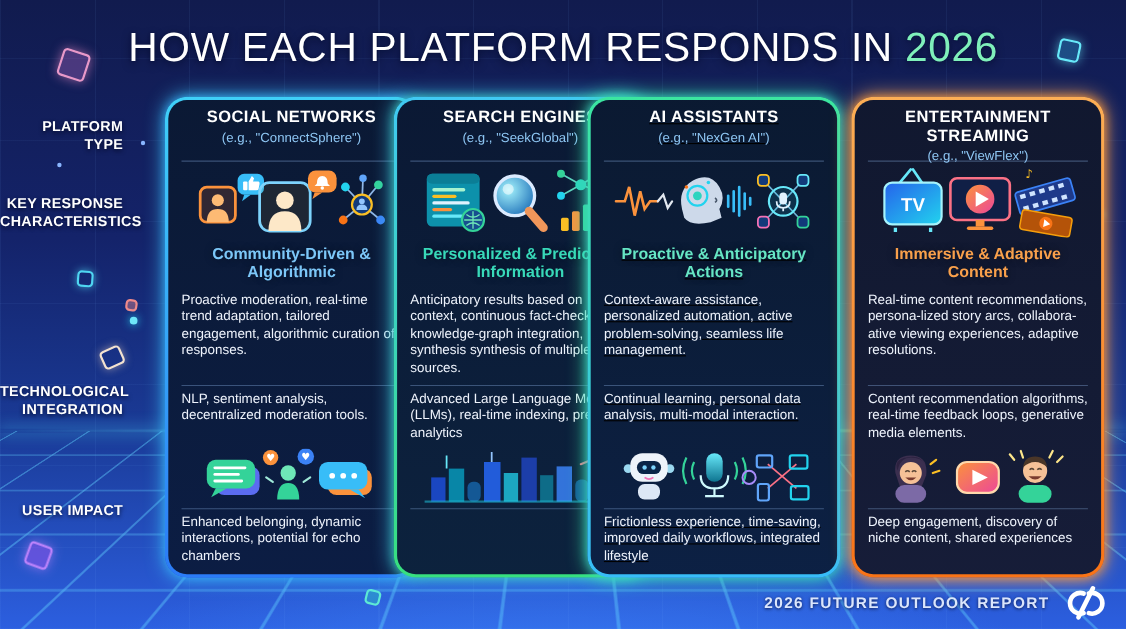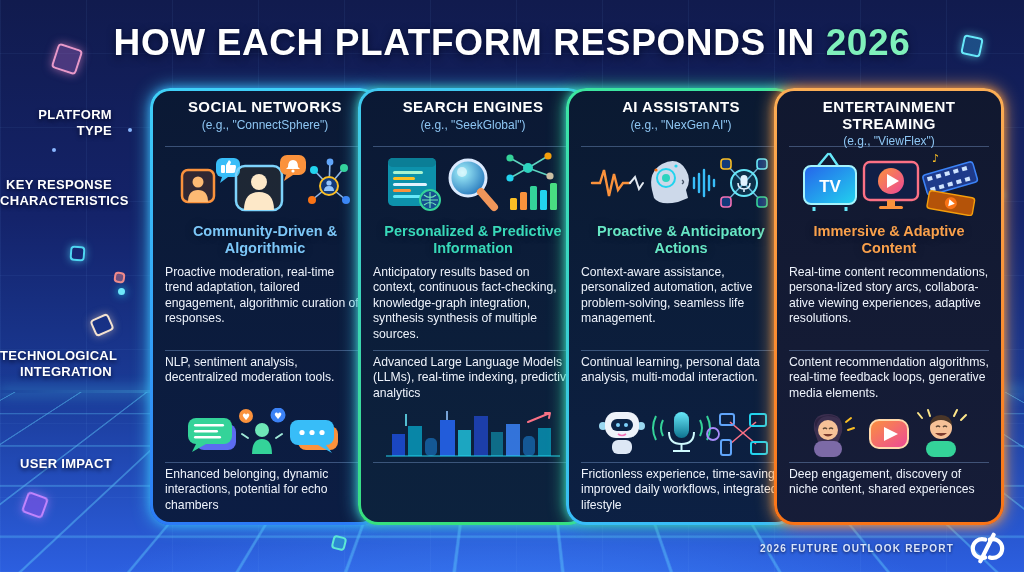--- a/index.html
+++ b/index.html
@@ -28,21 +28,21 @@
   }
   .horizon {
     position:absolute; left:0; right:0; top:390px; height:3px;
     background:linear-gradient(90deg, rgba(56,224,255,.1), rgba(96,230,255,.8) 30%, rgba(120,255,220,.9) 55%, rgba(56,224,255,.15));
     box-shadow:0 0 14px 2px rgba(80,220,255,.55); opacity:.7;
   }
   .cube { position:absolute; border:2px solid; border-radius:4px; }
   .dot { position:absolute; border-radius:50%; }
   .title {
     position:absolute; top:22px; left:0; right:0; text-align:center;
-    font-size:37px; font-weight:700; letter-spacing:.6px; color:#ffffff;
+    font-size:37px; font-weight:400; letter-spacing:.6px; color:#ffffff;
     text-shadow:0 3px 8px rgba(2,6,30,.6), 0 0 2px rgba(10,20,60,.9);
     white-space:nowrap;
   }
   .title .year { color:#7ff0bb; }
   .rowlabel {
     position:absolute; width:112px; text-align:right; color:#ffffff;
     font-weight:700; font-size:13px; line-height:1.25; letter-spacing:.3px;
     text-shadow:0 2px 4px rgba(2,6,30,.8);
   }
   .col {
@@ -66,21 +66,21 @@
     flex:none; height:42px; display:flex; align-items:center; justify-content:center;
     text-align:center; font-weight:800; font-size:14.5px; line-height:1.15;
     color:var(--accent); padding:0 8px;
     text-shadow:0 0 8px rgba(0,0,0,.4);
   }
   .para { flex:none; color:#eef3fc; font-size:12.2px; line-height:1.27; padding:4px 12px 0 12px; }
   .para.char { height:86px; }
   .para.tech { height:56px; }
   .para.impact { flex:1; }
   .footer { position:absolute; right:14px; bottom:8px; display:flex; align-items:center; gap:10px; }
-  .footer-label { color:#eaf1ff; font-weight:700; font-size:10px; letter-spacing:1.2px; opacity:.92;
+  .footer-label { color:#eaf1ff; font-weight:700; font-size:14px; letter-spacing:1.2px; opacity:.92;
     text-shadow:0 1px 3px rgba(2,6,30,.8);text-align:center; }
   svg { display:block; }
 </style>
 </head>
 <body>
 
 <div class="stage">
   <div class="grid-top"></div>
   <div class="grid-floor"></div>
   <div class="horizon"></div>
@@ -282,21 +282,21 @@
             <rect x="156" y="20" width="13" height="28" fill="#0891b2" opacity=".85"></rect>
             <path d="M146 14 L168 5 L163 5 M168 5 L167 10" stroke="#fb7185" stroke-width="2" fill="none" stroke-linecap="round"></path>
             <rect x="4" y="47" width="174" height="2" fill="rgba(34,211,238,.5)"></rect>
           </g>
         </svg>
       </div>
       <div class="hr"></div>
     </div>
   </div>
 
-  <div class="col" style="left: 566px; --bt: #3be6a0; --bb: #38bdf8; --accent: #66e6c4;">
+  <div class="col" style="left: 534px; text-decoration: underline; --bt: #3be6a0; --bb: #38bdf8; --accent: #66e6c4;">
     <div class="card">
       <div class="card-head">
         <div class="card-title">AI ASSISTANTS</div>
         <div class="card-example">(e.g., "NexGen AI")</div>
       </div>
       <div class="hr"></div>
       <div class="icon-row top">
         <svg width="182" height="66" viewBox="0 0 182 66">
           <g fill="none" stroke-linecap="round">
             <polyline points="2,33 10,33 14,20 19,46 24,24 28,40 33,33 40,33" stroke="#fb923c" stroke-width="2.4"></polyline>

